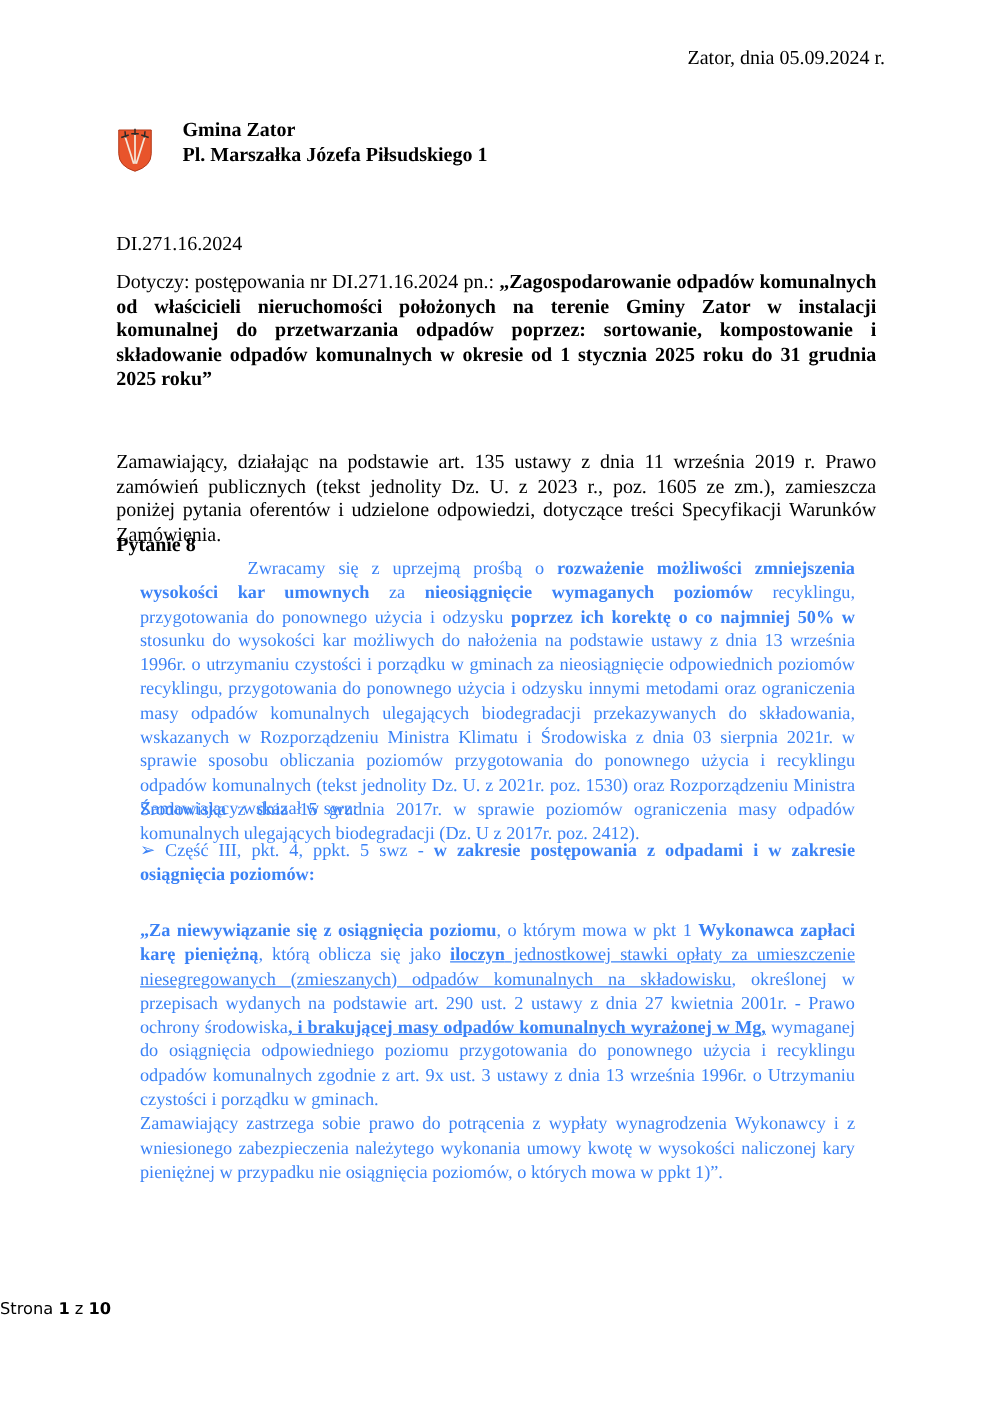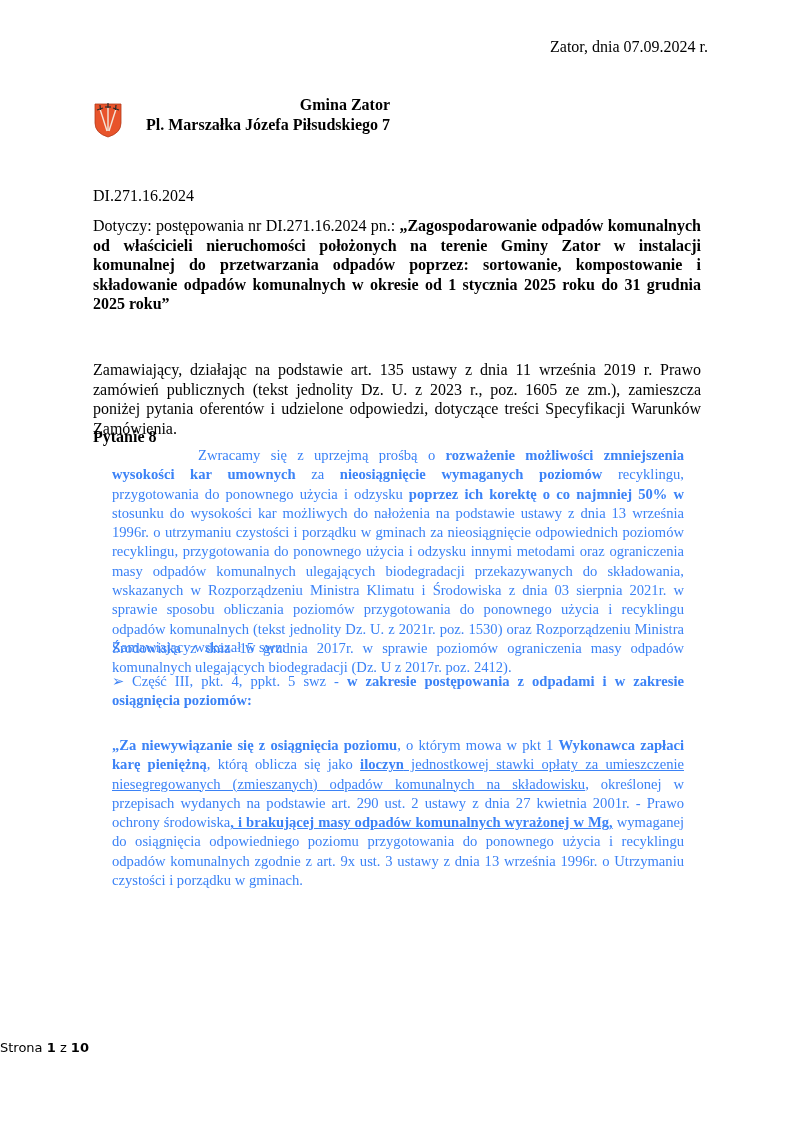--- a/index.html
+++ b/index.html
@@ -1,17 +1,17 @@
 <!DOCTYPE html>
 <html><head>
   <meta charset="utf-8">
   <style>
     html, body { margin: 0; padding: 0; background: #ffffff; }
     body { width: 794px; height: 1123px; position: relative; overflow: hidden; font-family: "Liberation Serif", serif; color: #000; }
-    .abs { position: absolute; text-align: right; }
+    .abs { position: absolute; }
     .date { left: 0; right: 86px; top: 38px; text-align: right; font-size: 16px; }
     .crest { left: 94px; top: 101px; width: 28px; height: 37px; }
     .org { left: 146px; top: 95px; font-size: 16px; font-weight: bold; line-height: 19.5px; }
     .ref { left: 93px; top: 187px; font-size: 16px; }
     .para { left: 93px; width: 608px; font-size: 16px; line-height: 19.5px; text-align: justify; }
     .subject { top: 216px; }
     .intro { top: 332px; margin-top: 28px; }
     .q-heading { left: 93px; top: 428px; font-size: 16px; font-weight: bold; }
     .scan { left: 112px; width: 572px; font-size: 14.6px; line-height: 19.3px; color: #3b82f6; text-align: justify; }
     .scan p { margin: 0; }
@@ -21,21 +21,21 @@
     .bullet-row { top: 672px; }
     .bullet { display: inline-block; width: 20px; }
     .quote { top: 736px; }
     u { text-decoration: underline; }
     .footer { left: 0; right: 0; top: 1040px; text-align: left; font-family: "DejaVu Sans", sans-serif; font-size: 13px; }
     .footer b { font-weight: bold; }
   </style>
 </head>
 <body>
 
-<div class="abs date">Zator, dnia 07.09.2024 r.</div>
+<div class="abs date">Zator, dnia 05.09.2024 r.</div>
 
 <div class="abs crest">
   <svg width="28" height="37" viewBox="0 0 28 37">
     <path d="M1 3 L27 3 L27 22 Q27 32 14 36 Q1 32 1 22 Z" fill="#e8542b" stroke="#b23a1a" stroke-width="0.8"></path>
     <g stroke="#f4e6d8" stroke-width="1.4" fill="none">
       <line x1="6" y1="8" x2="13" y2="30"></line>
       <line x1="14" y1="6" x2="14" y2="30"></line>
       <line x1="22" y1="8" x2="15" y2="30"></line>
     </g>
     <g stroke="#2a2a2a" stroke-width="1.2">
@@ -44,21 +44,21 @@
       <line x1="19" y1="7" x2="25" y2="9"></line>
       <line x1="6" y1="4" x2="6.5" y2="9"></line>
       <line x1="14" y1="2" x2="14" y2="7"></line>
       <line x1="22" y1="4" x2="21.5" y2="9"></line>
     </g>
   </svg>
 </div>
 
 <div class="abs org">
   <div>Gmina Zator</div>
-  <div>Pl. Marszałka Józefa Piłsudskiego 7</div>
+  <div>Pl. Marszałka Józefa Piłsudskiego 1</div>
 </div>
 
 <div class="abs ref">DI.271.16.2024</div>
 
 <div class="abs para subject">
   <span>Dotyczy: postępowania nr DI.271.16.2024 pn.: </span><b>„Zagospodarowanie odpadów komunalnych od właścicieli nieruchomości położonych na terenie Gminy Zator w instalacji komunalnej do przetwarzania odpadów poprzez: sortowanie, kompostowanie i składowanie odpadów komunalnych w okresie od 1 stycznia 2025 roku do 31 grudnia 2025 roku”</b>
 </div>
 
 <div class="abs para intro">Zamawiający, działając na podstawie art. 135 ustawy z dnia 11 września 2019 r. Prawo zamówień publicznych (tekst jednolity Dz. U. z 2023 r., poz. 1605 ze zm.), zamieszcza poniżej pytania oferentów i udzielone odpowiedzi, dotyczące treści Specyfikacji Warunków Zamówienia.</div>
 
@@ -69,17 +69,18 @@
 </div>
 
 <div class="abs scan indicated">Zamawiający wskazał w swz:</div>
 
 <div class="abs scan bullet-row">
   <span class="bullet">➢</span><span>Część III, pkt. 4, ppkt. 5 swz - </span><b>w zakresie postępowania z odpadami i w zakresie osiągnięcia poziomów:</b>
 </div>
 
 <div class="abs scan quote">
   <p><b>„Za niewywiązanie się z osiągnięcia poziomu</b><span>, o którym mowa w pkt 1 </span><b>Wykonawca zapłaci karę pieniężną</b><span>, którą oblicza się jako </span><b><u>iloczyn</u></b><u> jednostkowej stawki opłaty za umieszczenie niesegregowanych (zmieszanych) odpadów komunalnych na składowisku</u><span>, określonej w przepisach wydanych na podstawie art. 290 ust. 2 ustawy z dnia 27 kwietnia 2001r. - Prawo ochrony środowiska</span><b><u>, i brakującej masy odpadów komunalnych wyrażonej w Mg,</u></b><span> wymaganej do osiągnięcia odpowiedniego poziomu przygotowania do ponownego użycia i recyklingu odpadów komunalnych zgodnie z art. 9x ust. 3 ustawy z dnia 13 września 1996r. o Utrzymaniu czystości i porządku w gminach.</span></p>
+  <p>Zamawiający zastrzega sobie prawo do potrącenia z wypłaty wynagrodzenia Wykonawcy i z wniesionego zabezpieczenia należytego wykonania umowy kwotę w wysokości naliczonej kary pieniężnej w przypadku nie osiągnięcia poziomów, o których mowa w ppkt 1)”.</p>
 </div>
 
 <div class="abs footer">
   <span>Strona </span><b>1</b><span> z </span><b>10</b>
 </div>
 
 </body></html>

